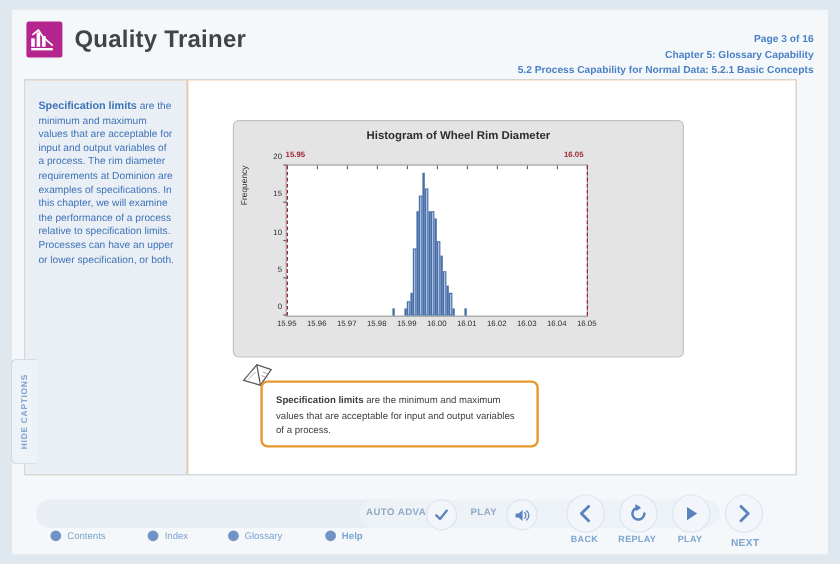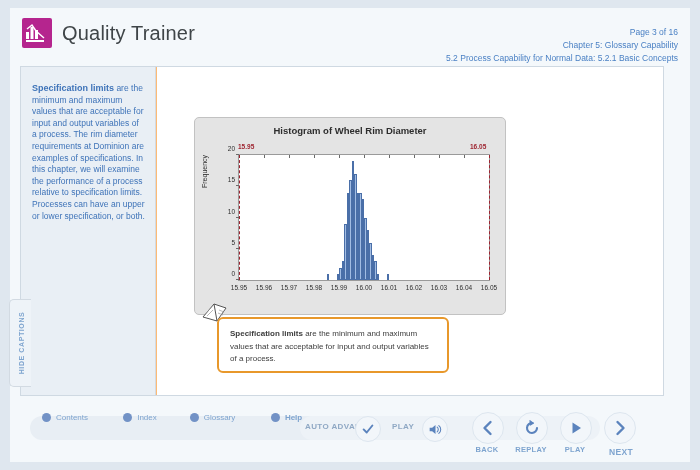--- a/index.html
+++ b/index.html
@@ -19,25 +19,25 @@
 
   
   .header{position:absolute;left:0;top:0;width:680px;height:52px;}
   .logo-wrap{position:absolute;left:12px;top:10px;display:flex;align-items:center;gap:10px;}
   .logo-box{
     width:30px;height:30px;background:#b5258e;border-radius:2px;
     position:relative;overflow:hidden;
   }
   .logo-box svg{position:absolute;left:3px;top:3px;}
   .brand{
-    font-size:20px;color:#3f4548;letter-spacing:.2px;font-weight:400;
+    font-size:20px;color:#3f4548;letter-spacing:.2px;font-weight:700;
   }
   .hdr-right{
     position:absolute;right:12px;top:18px;text-align:right;
-    color:#4a80c4;font-size:8.5px;font-weight:normal;line-height:13px;
+    color:#4a80c4;font-size:8.5px;font-weight:bold;line-height:13px;
   }
   .hdr-right div{white-space:nowrap;}
 
   
   .content{
     position:absolute;left:10px;top:58px;width:644px;height:330px;
     background:#fdba74;border:1px solid #cfd9e2;box-sizing:border-box;
   }
   .caption-panel{
     position:absolute;left:0;top:0;width:135px;height:328px;
@@ -60,21 +60,21 @@
   }
   .hide-tab span{
     position:absolute;left:50%;top:50%;
     transform:translate(-50%,-50%) rotate(-90deg);
     white-space:nowrap;font-size:7px;letter-spacing:.6px;
     color:#7ea4cf;font-weight:bold;
   }
 
   
   .chart-card{
-    position:absolute;left:37px;top:50px;width:312px;height:198px;
+    position:absolute;left:37px;top:33px;width:376px;height:198px;
     background:#e4e4e4;border:1px solid #c2c2c2;border-radius:5px;
     box-sizing:border-box;
   }
   .chart-title{
     position:absolute;left:0;top:7px;width:100%;text-align:center;
     font-size:9.5px;font-weight:bold;color:#2d2d2d;
   }
   .plot{
     position:absolute;left:43px;top:36px;width:252px;height:127px;
     background:#ffffff;border:1px solid #9a9a9a;box-sizing:border-box;
@@ -130,21 +130,21 @@
   .footer{position:absolute;left:0;top:394px;width:680px;height:60px;}
   .pill{
     position:absolute;left:20px;top:14px;height:24px;
     background:#e8eef4;border-radius:12px;
   }
   .pill2{
     position:absolute;left:290px;top:14px;width:300px;height:24px;
     background:#edf2f7;border-radius:12px;
   }
   .navitem{
-    position:absolute;top:3px;height:24px;display:flex;align-items:center;gap:5px;
+    position:absolute;top:32px;height:24px;display:flex;align-items:center;gap:5px;
     font-size:8px;color:#7ea4cf;justify-content:center;
   }
   .dot{width:9px;height:9px;border-radius:50%;background:#7292c6;display:inline-block;}
   .lbl-auto{
     position:absolute;top:20px;font-size:8px;font-weight:bold;
     color:#8fa8c4;letter-spacing:.4px;margin-left:20px;
   }
   .lbl-mute{
     position:absolute;top:20px;font-size:8px;font-weight:bold;
     color:#8fa8c4;letter-spacing:.4px;

